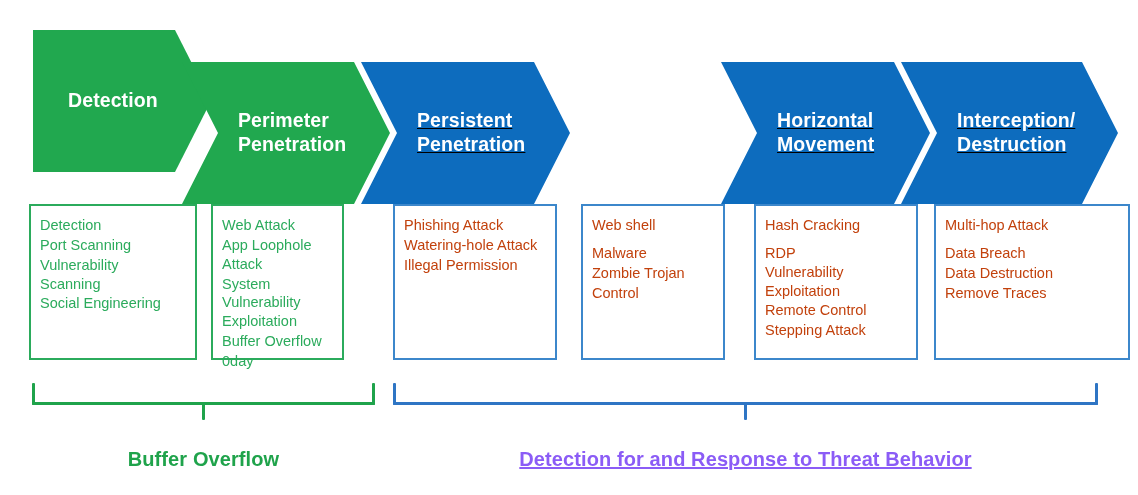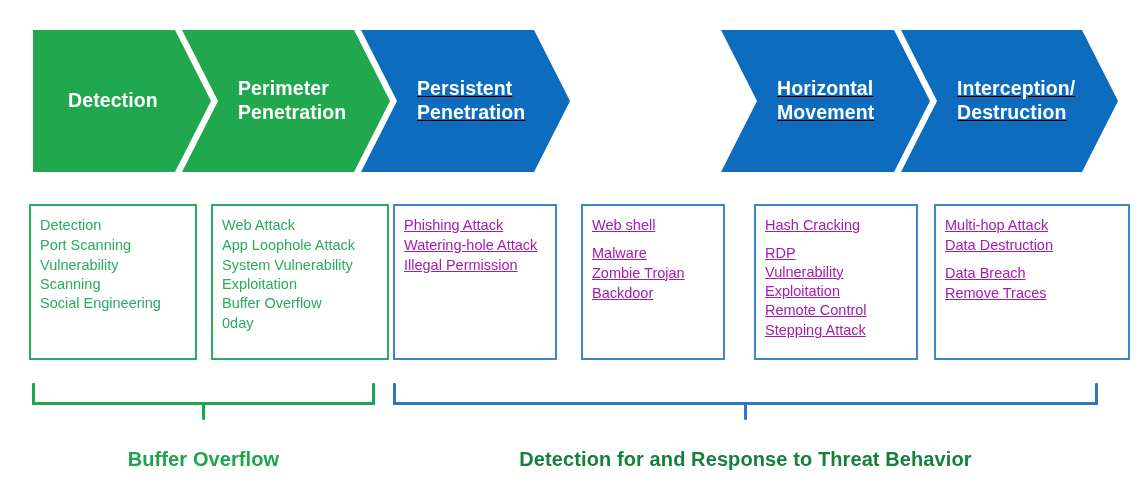--- a/index.html
+++ b/index.html
@@ -40,20 +40,21 @@
   }
   .chevron.green { background: #21A84F; }
   .chevron.blue  { background: #0D6CBE; text-decoration: underline; }
 
   
   .chevron.first {
     clip-path: polygon(0 0, calc(100% - 36px) 0, 100% 50%, calc(100% - 36px) 100%, 0 100%);
   }
   .chevron.mid {
     clip-path: polygon(0 0, calc(100% - 36px) 0, 100% 50%, calc(100% - 36px) 100%, 0 100%, 36px 50%);
+    margin-top: 32px;
   }
   .chevron-label {
     color: #ffffff;
     font-size: 19.5px;
     font-weight: 700;
     line-height: 1.22;
     letter-spacing: 0.1px;
     white-space: pre-line;
     padding-left: 56px;
     padding-right: 10px;
@@ -73,21 +74,21 @@
   }
   .detail-box.blue-box { border-color: #3C87CB; }
   .detail-item {
     font-size: 14.5px;
     line-height: 1.30;
     font-weight: 400;
     color: #2BAB5C;
     white-space: pre-line;
     margin-bottom: 1px;
   }
-  .blue-box .detail-item { color: #a21caf; text-decoration: underline; }
+  .blue-box .detail-item { color: #c2410c; }
   .detail-item.spaced { margin-top: 9px; }
 
   
   .brace {
     position: absolute;
     height: 22px;
   }
   .brace .bar {
     position: absolute;
     left: 0;
@@ -121,21 +122,21 @@
 
   .brace-label {
     position: absolute;
     text-align: center;
     font-size: 20px;
     font-weight: 700;
     color: #1FA34B;
     letter-spacing: 0.1px;
     white-space: nowrap;
   }
-  .brace-label.blue-label { color: #15803d; }
+  .brace-label.blue-label { color: #8b5cf6; text-decoration: underline; }
 </style>
 </head>
 <body>
 
 <div id="canvas">
 
   <div class="chevron-row">
 
     <div class="chevron green first" style="left:33px; width:178px;">
       <div class="chevron-label">Detection</div>
@@ -164,55 +165,55 @@
   </div>
 
   <div class="detail-box" style="left:29px; width:168px;">
     <div class="detail-item">Detection</div>
     <div class="detail-item">Port Scanning</div>
     <div class="detail-item">Vulnerability
 Scanning</div>
     <div class="detail-item">Social Engineering</div>
   </div>
 
-  <div class="detail-box" style="left:211px; width:178px;">
+  <div class="detail-box" style="left:211px; width:133px;">
     <div class="detail-item">Web Attack</div>
     <div class="detail-item">App Loophole  Attack</div>
     <div class="detail-item">System Vulnerability
 Exploitation</div>
     <div class="detail-item">Buffer Overflow</div>
     <div class="detail-item">0day</div>
   </div>
 
   <div class="detail-box blue-box" style="left:393px; width:164px;">
     <div class="detail-item">Phishing Attack</div>
     <div class="detail-item">Watering-hole Attack</div>
     <div class="detail-item">Illegal Permission</div>
   </div>
 
   <div class="detail-box blue-box" style="left:573px; width:144px;margin-left:8px;">
     <div class="detail-item">Web shell</div>
     <div class="detail-item spaced">Malware</div>
     <div class="detail-item">Zombie Trojan</div>
-    <div class="detail-item">Backdoor</div>
+    <div class="detail-item">Control</div>
   </div>
 
   <div class="detail-box blue-box" style="left:754px; width:164px;">
     <div class="detail-item">Hash Cracking</div>
     <div class="detail-item spaced">RDP
 Vulnerability
 Exploitation</div>
     <div class="detail-item">Remote Control</div>
     <div class="detail-item">Stepping Attack</div>
   </div>
 
   <div class="detail-box blue-box" style="left:934px; width:196px;">
     <div class="detail-item">Multi-hop Attack</div>
+    <div class="detail-item spaced">Data Breach</div>
     <div class="detail-item">Data Destruction</div>
-    <div class="detail-item spaced">Data Breach</div>
     <div class="detail-item">Remove Traces</div>
   </div>
 
   <div class="brace" style="left:32px; top:383px; width:343px;">
     <div class="cap left"></div>
     <div class="bar"></div>
     <div class="cap right"></div>
     <div class="tick" style="left:170px;"></div>
   </div>
 

